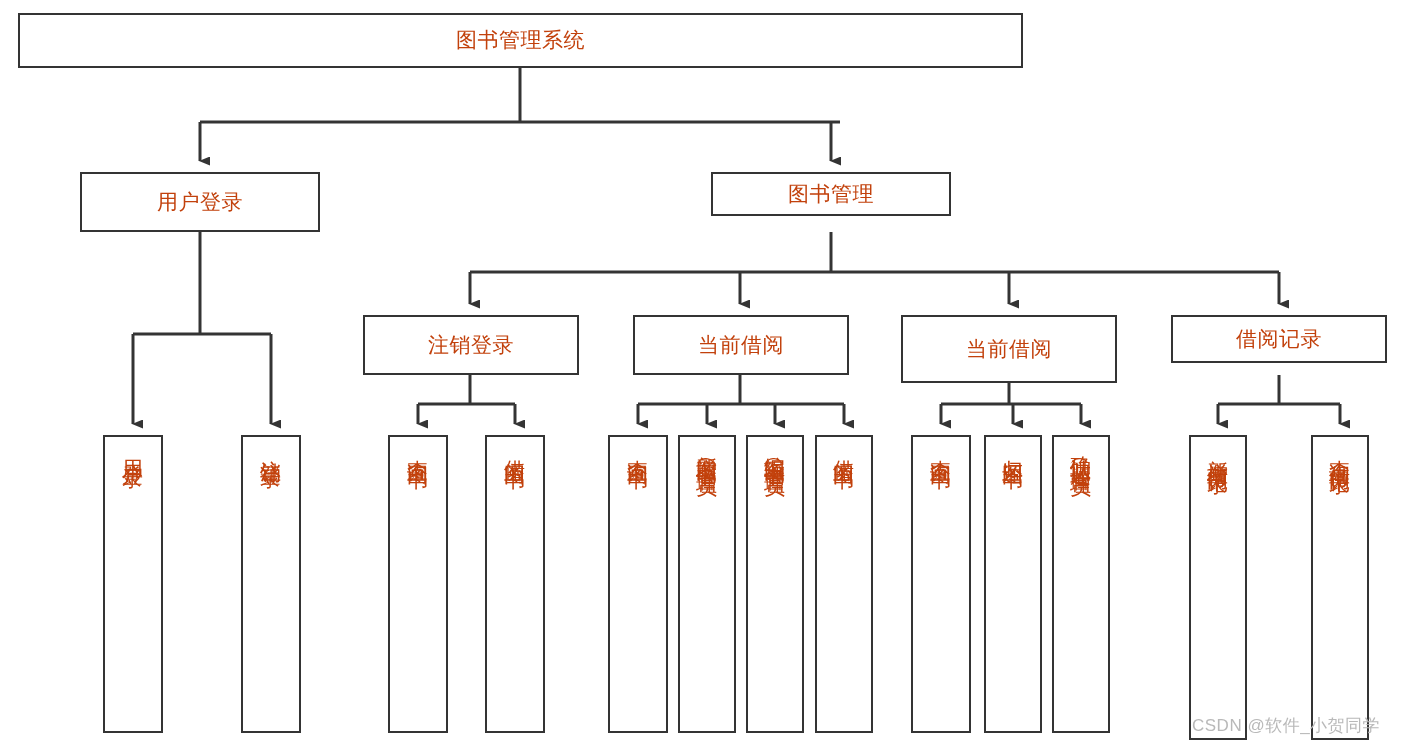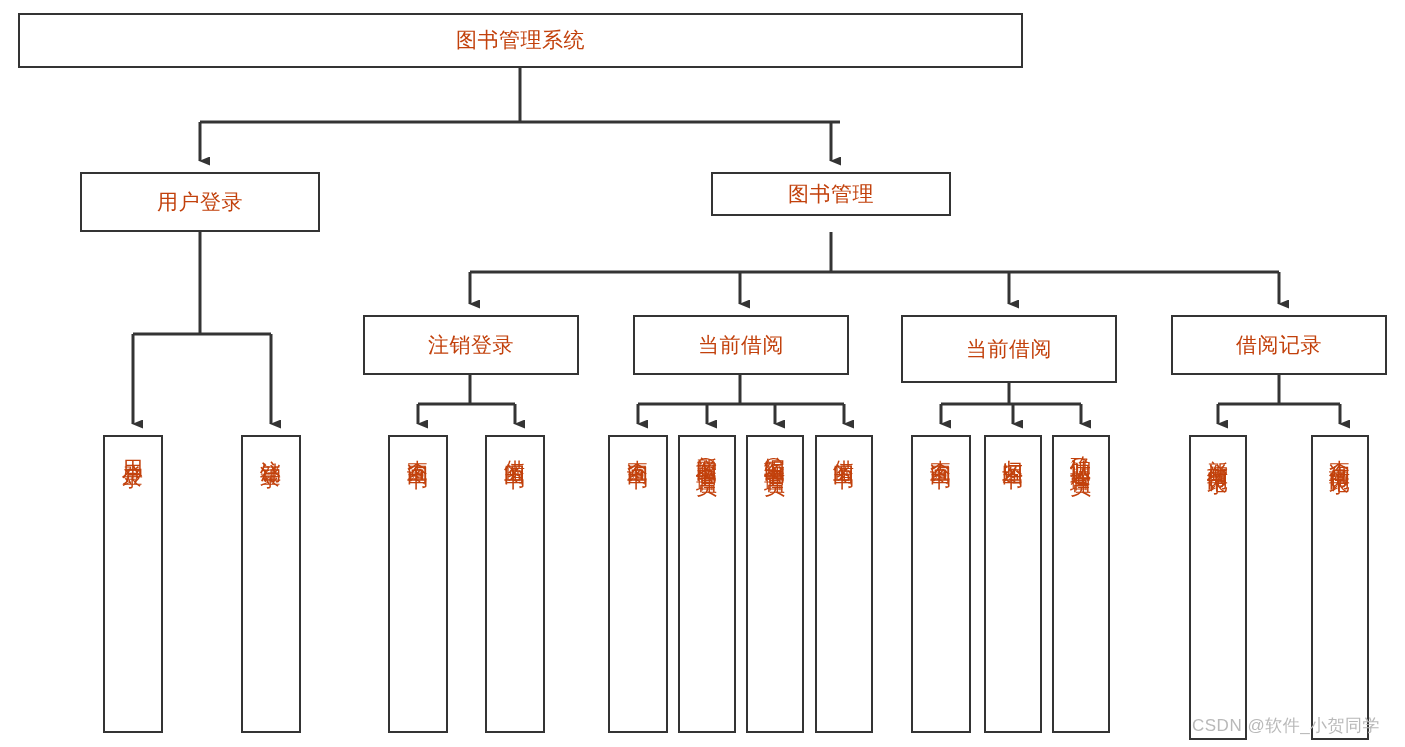--- a/index.html
+++ b/index.html
@@ -162,21 +162,21 @@
 
   <div class="node horiz" style="left:363px; top:315px; width:216px; height:60px;">
     <span class="node-label">注销登录</span>
   </div>
   <div class="node horiz" style="left:633px; top:315px; width:216px; height:60px;">
     <span class="node-label">当前借阅</span>
   </div>
   <div class="node horiz" style="left:901px; top:315px; width:216px; height:68px;">
     <span class="node-label">当前借阅</span>
   </div>
-  <div class="node horiz" style="left:1171px; top:315px; width:216px; height:60px;">
+  <div class="node horiz" style="left:1171px; top:315px; width:216px; height:48px;">
     <span class="node-label">借阅记录</span>
   </div>
 
   <div class="node vert" style="left:103px; top:435px; width:60px; height:298px;">
     <span class="node-label">用户登录</span>
   </div>
   <div class="node vert" style="left:241px; top:435px; width:60px; height:298px;">
     <span class="node-label">注销登录</span>
   </div>
 

